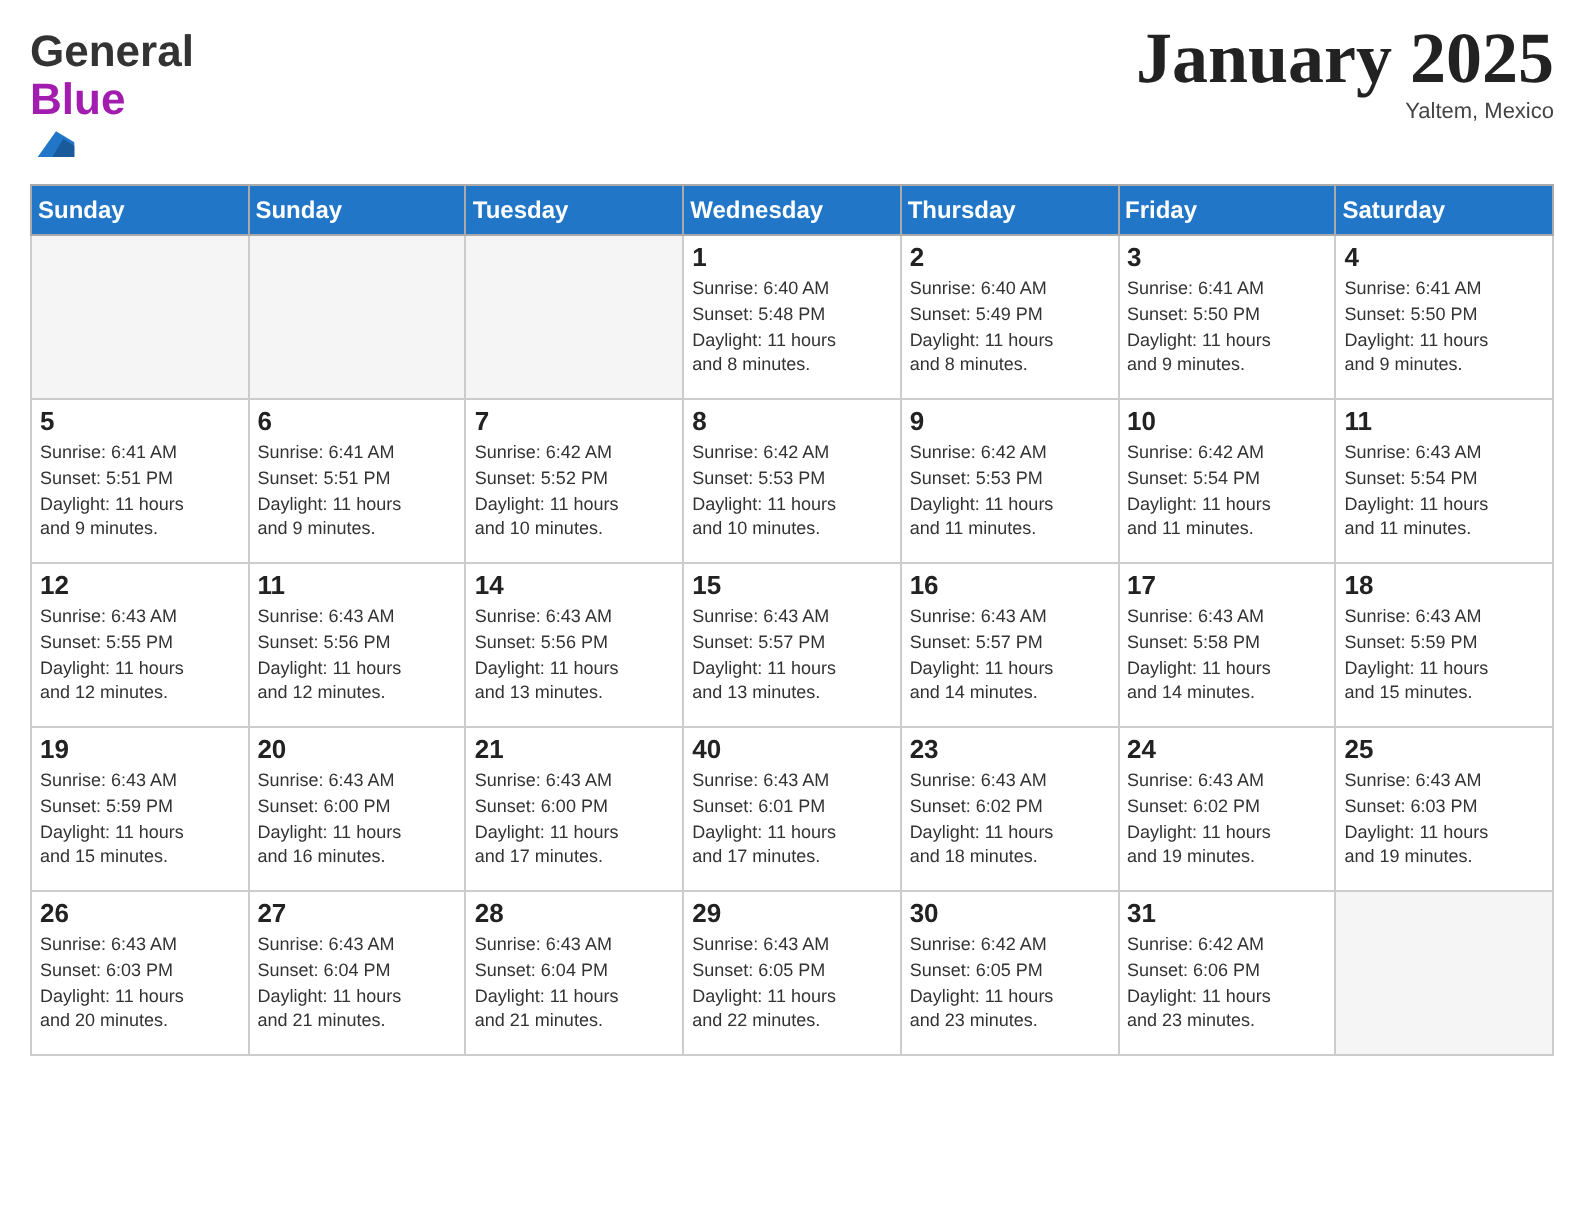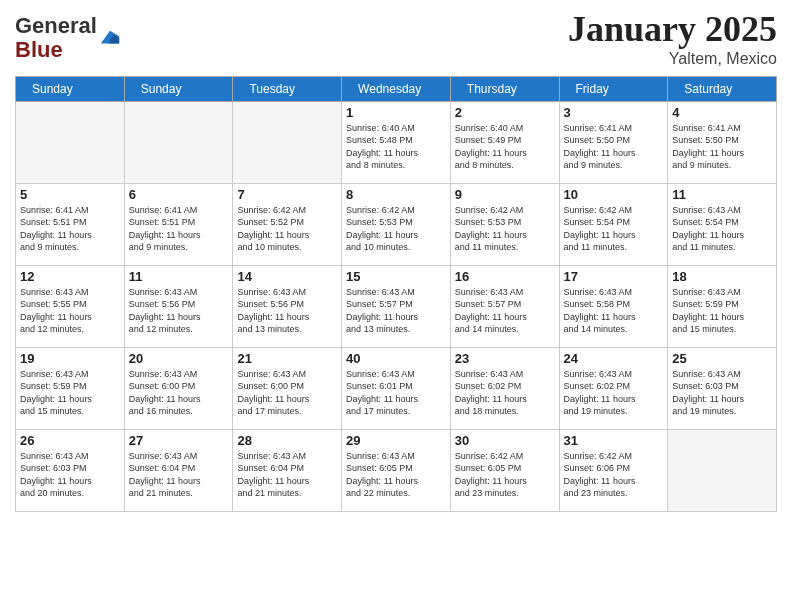--- a/index.html
+++ b/index.html
@@ -25,51 +25,51 @@
       display: flex;
       align-items: center;
       margin-top: 4px;
     }
     .logo-text {
       font-size: 22px;
       font-weight: bold;
       line-height: 1.1;
     }
     .logo-general { color: #333; }
-    .logo-blue { color: #7f1d1d; }
+    .logo-blue { color: #a21caf; }
     .logo-icon {
       width: 22px;
       height: 22px;
       margin-left: 2px;
     }
     .title-block {
       text-align: right;
     }
     .month-title {
       font-size: 36px;
       font-weight: bold;
       color: #222;
       line-height: 1.1;
       font-family: Liberation Serif, serif;
     }
     .location {
-      font-size: 16px;
+      font-size: 11px;
       color: #444;
     }
     .calendar {
       width: 100%;
       border-collapse: collapse;
       table-layout: fixed;
     }
     .calendar th {
       background-color: #2176c7;
       color: #fff;
       font-size: 12px;
-      font-weight: normal;
-      padding: 5px 16px;
+      font-weight: bold;
+      padding: 5px 3px;
       text-align: left;
       border: 1px solid #aaa;
     }
     .calendar td {
       border: 1px solid #ccc;
       vertical-align: top;
       padding: 3px 4px;
       font-size: 9.5px;
       color: #333;
       height: 82px;
@@ -90,21 +90,21 @@
       color: #333;
     }
   </style>
 </head>
 <body>
 
 <div class="page">
   <div class="header">
     <div class="logo">
       <div>
-        <div style="display:flex;align-items:center;">
+        <div style="display:flex;flex-direction:column;">
           <div class="logo-text">
             <span class="logo-general">General</span><br>
             <span class="logo-blue">Blue</span>
           </div>
           <svg class="logo-icon" viewBox="0 0 24 24">
             <polygon points="2,18 12,4 22,10 22,18" fill="#2176c7"></polygon>
             <polygon points="14,18 20,8 26,12 26,18" fill="#1a5a9a" transform="translate(-4,0)"></polygon>
           </svg>
         </div>
       </div>

